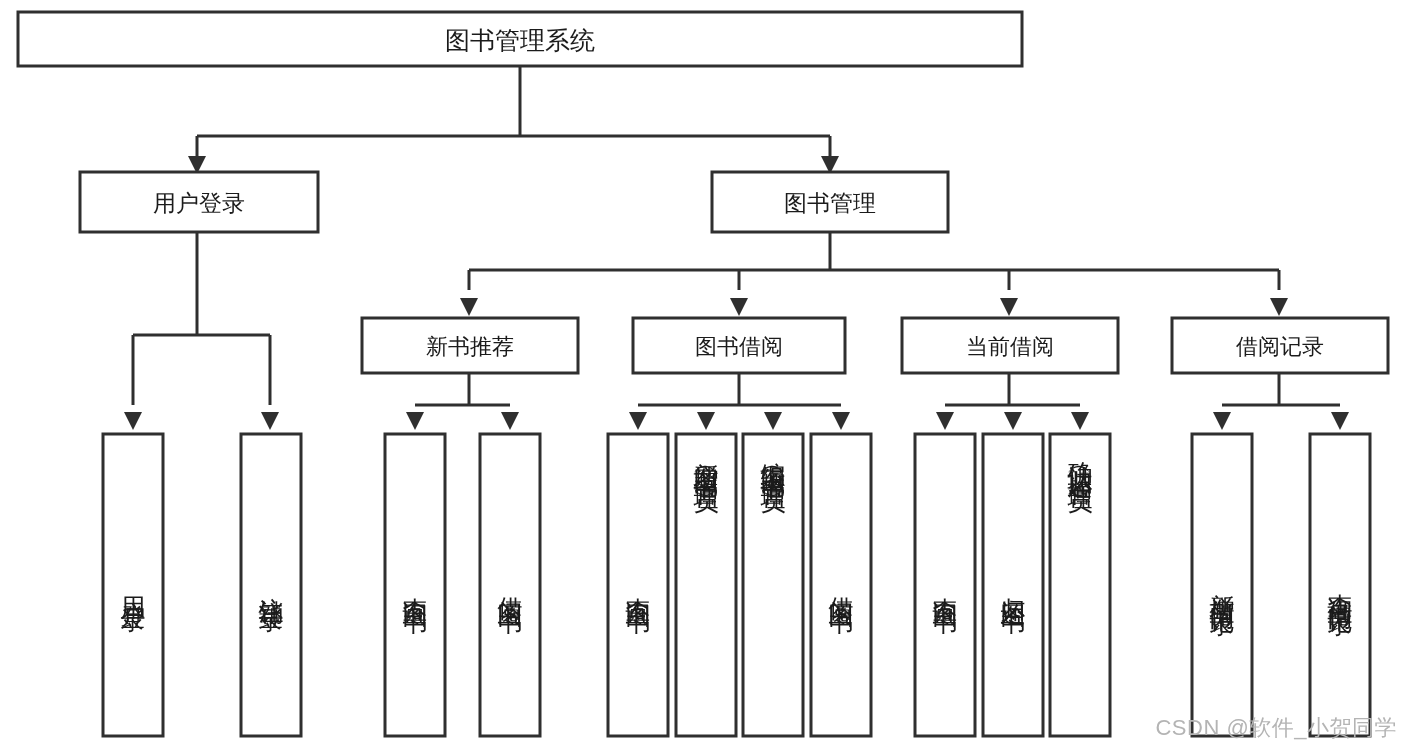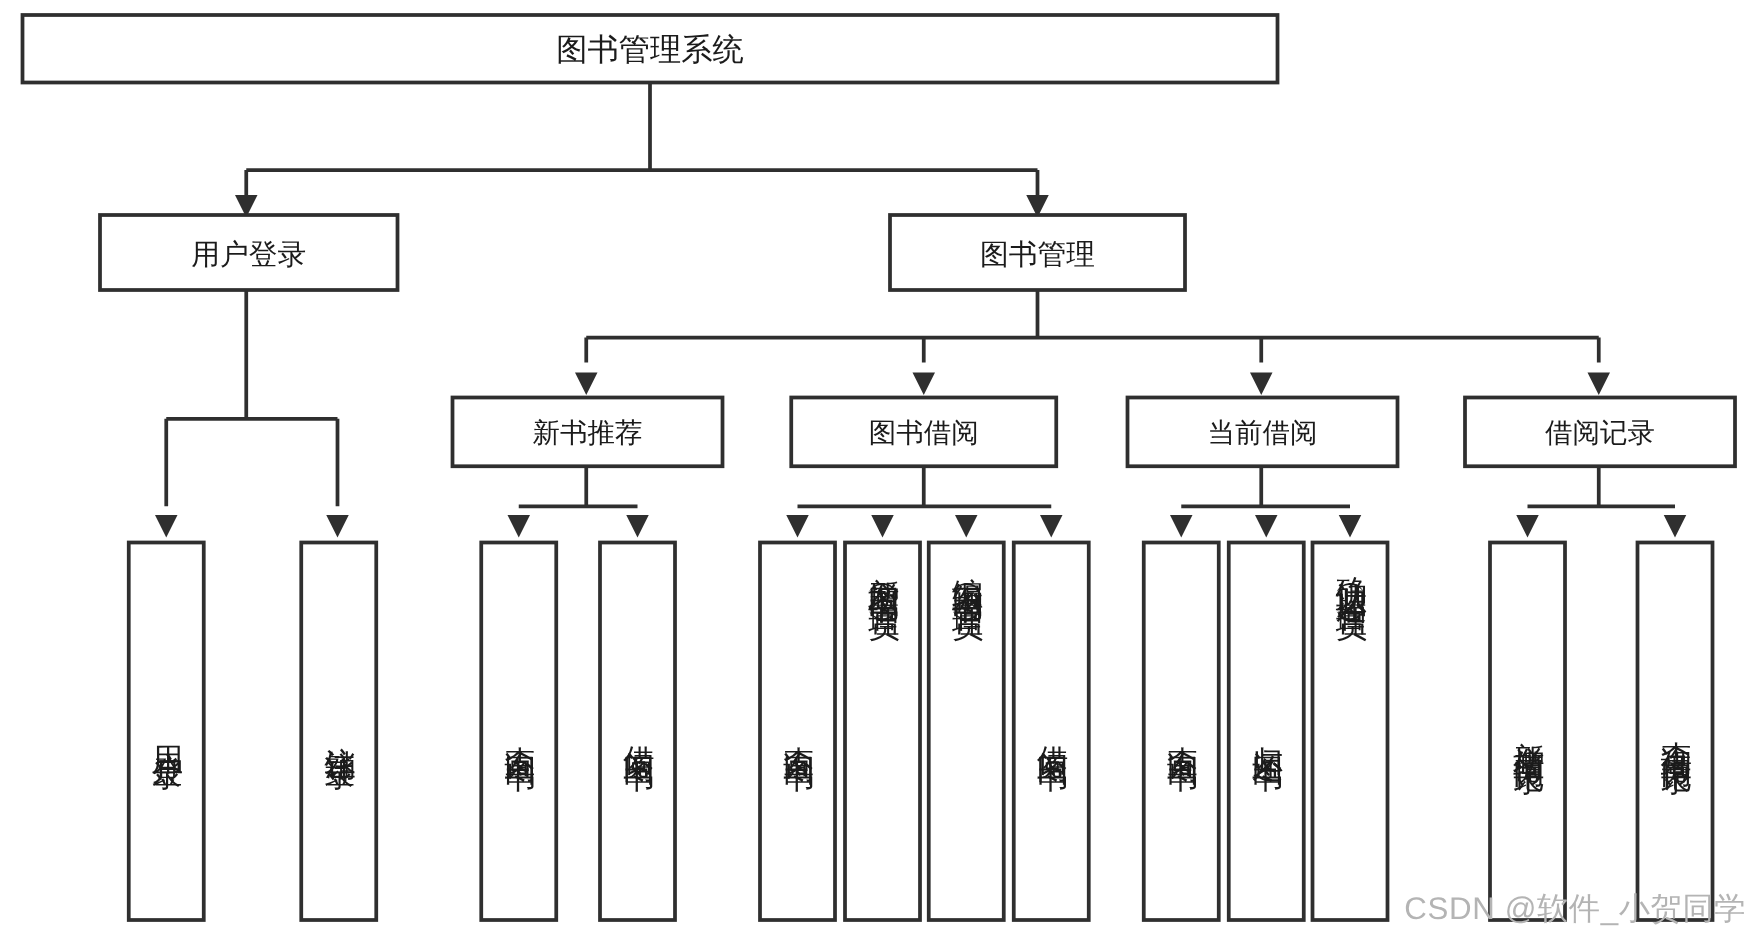--- a/index.html
+++ b/index.html
@@ -78,21 +78,21 @@
     line-height: 1;
     letter-spacing: 4px;
     color: #1b1b1b;
     white-space: nowrap;
   }
   .watermark {
     position: absolute;
     right: 6px;
     bottom: 4px;
     font-family: "Liberation Sans", "DejaVu Sans", sans-serif;
-    font-size: 25px;
+    font-size: 22px;
     color: #b4b4b4;
     white-space: nowrap;
     letter-spacing: 0.5px;
   }
 </style>
 </head>
 <body>
 
 <div id="diagram-root">
 

